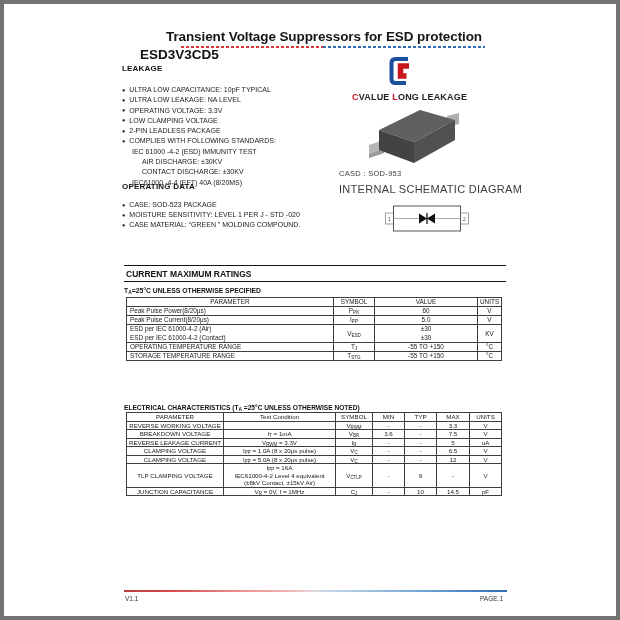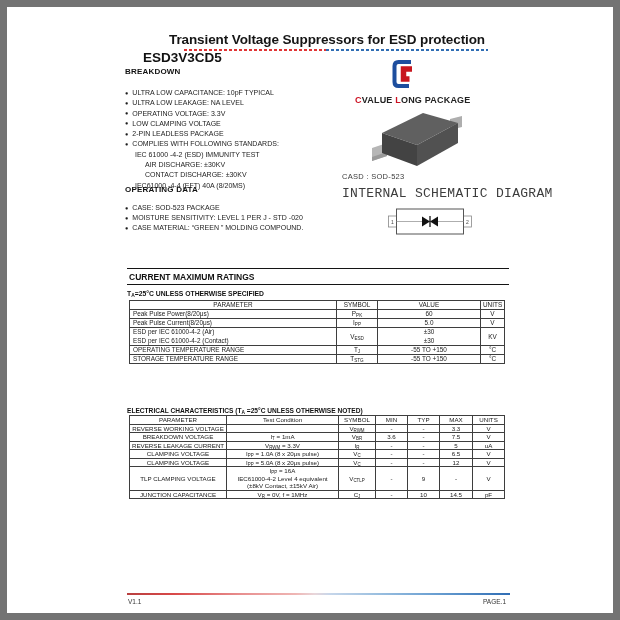--- a/index.html
+++ b/index.html
@@ -1,18 +1,18 @@
 <!DOCTYPE html>
 <html><head>
 <meta charset="utf-8">
 <style>
   * { margin:0; padding:0; box-sizing:border-box; }
   html,body { width:620px; height:620px; background:#fff; }
   body { font-family:"Liberation Sans", sans-serif; color:#1a1a1a; position:relative; overflow:hidden; }
-  .page { position:absolute; inset:0; border:7px solid #737373; background:#fff; }
+  .page { position:absolute; inset:0; border:4px solid #737373; background:#fff; }
 
   .doc-title { position:absolute; top:25px; left:150px; width:340px; text-align:center;
                font-size:13.5px; font-weight:600; color:#151515; letter-spacing:-0.1px; }
   .title-underline { position:absolute; top:42px; left:177px; width:304px; height:2px; display:flex; }
   .dash-red  { width:142px; height:2px;
                background:repeating-linear-gradient(to right,#e03434 0 3px,transparent 3px 5px); }
   .dash-blue { width:162px; height:2px;
                background:repeating-linear-gradient(to right,#2f6db4 0 3px,transparent 3px 5px); }
   .part-number { position:absolute; top:43px; left:136px; font-size:13.5px; font-weight:700; color:#111; }
 
@@ -26,21 +26,21 @@
   .bullet { font-size:5.5px; margin-right:4px; position:relative; top:-0.5px; }
   .ind1 { padding-left:10px; }
   .ind2 { padding-left:20px; }
 
   .logo { position:absolute; left:385px; top:52px; }
   .brand { position:absolute; left:348px; top:88px; font-size:9px; font-weight:700;
            letter-spacing:0.2px; color:#222; white-space:nowrap; }
   .brand .red { color:#cc1122; }
   .pkg-img { position:absolute; left:363px; top:101px; }
   .case-label { position:absolute; left:335px; top:165px; font-size:7.5px; color:#3c3c3c; letter-spacing:0.3px; }
-  .schem-label { position:absolute; left:335px; top:179px; font-size:13px; color:#3c3c3c; letter-spacing:0.3px;font-family:Liberation Mono, monospace; }
+  .schem-label { position:absolute; left:335px; top:179px; font-size:11px; color:#3c3c3c; letter-spacing:0.3px; }
   .schem { position:absolute; left:381px; top:201px; }
 
   .abs-bar { position:absolute; left:120px; top:261px; width:382px;
              border-top:1.8px solid #141414; border-bottom:1.2px solid #141414;
              font-size:8.5px; font-weight:700; padding:2.5px 0 2.5px 2px; color:#111; }
   .abs-cond { position:absolute; left:120px; top:283px; font-size:6.8px; font-weight:700; color:#111; }
 
   table { border-collapse:collapse; table-layout:fixed; }
   td { border:1px solid #3e3e3e; padding:0 2px; overflow:hidden; white-space:nowrap; }
   .abs-table { position:absolute; left:122px; top:293px; width:375px; font-size:6.4px; }
@@ -65,21 +65,21 @@
 <div class="page">
 
   <div class="doc-title">Transient Voltage Suppressors for ESD protection</div>
   <div class="title-underline">
     <span class="dash-red"></span>
     <span class="dash-blue"></span>
   </div>
   <div class="part-number">ESD3V3CD5</div>
 
   <section class="features">
-    <h3 class="sec-h">BREAKDOWN</h3>
+    <h3 class="sec-h">LEAKAGE</h3>
     <div class="li">
         <span class="bullet">●</span>
         <span>ULTRA LOW CAPACITANCE: 10pF TYPICAL</span>
       </div>
     <div class="li">
         <span class="bullet">●</span>
         <span>ULTRA LOW LEAKAGE: NA LEVEL</span>
       </div>
     <div class="li">
         <span class="bullet">●</span>
@@ -125,32 +125,32 @@
         <span class="bullet">●</span>
         <span>CASE MATERIAL: “GREEN ” MOLDING COMPOUND.</span>
       </div>
   </section>
 
   <svg class="logo" width="23" height="30" viewBox="0 0 23 30">
     <path d="M19 3 H6.5 Q2.5 3 2.5 7 V23 Q2.5 27 6.5 27 H17" fill="none" stroke="#1d4e9e" stroke-width="4"></path>
     <path d="M20 10 H11.5 V20 H17.5" fill="none" stroke="#c8161e" stroke-width="5.5"></path>
   </svg>
   <div class="brand">
-    <span class="red">C</span><span>VALUE </span><span class="red">L</span><span>ONG PACKAGE</span>
+    <span class="red">C</span><span>VALUE </span><span class="red">L</span><span>ONG LEAKAGE</span>
   </div>
 
   <svg class="pkg-img" width="98" height="64" viewBox="0 0 98 64">
     <polygon points="2,40 17,35 17,48 2,53" fill="#b6b6b6"></polygon>
     <polygon points="2,49 17,44 17,48 2,53" fill="#9a9a9a"></polygon>
     <polygon points="80,11 92,8 92,19 80,22" fill="#aeaeae"></polygon>
     <polygon points="12,25 53,5 88,15 47,37" fill="#606060"></polygon>
     <polygon points="12,25 47,37 47,58 12,45" fill="#434343"></polygon>
     <polygon points="47,37 88,15 88,35 47,58" fill="#515151"></polygon>
   </svg>
-  <div class="case-label">CASD : SOD-523</div>
+  <div class="case-label">CASD : SOD-953</div>
   <div class="schem-label">INTERNAL SCHEMATIC DIAGRAM</div>
 
   <svg class="schem" width="84" height="27" viewBox="0 0 84 27">
     <rect x="0.5" y="8" width="8" height="11" fill="#fff" stroke="#888" stroke-width="0.8"></rect>
     <rect x="75.5" y="8" width="8" height="11" fill="#fff" stroke="#888" stroke-width="0.8"></rect>
     <rect x="8.5" y="1" width="67" height="25" fill="#fff" stroke="#555" stroke-width="1"></rect>
     <line x1="8.5" y1="13.5" x2="75.5" y2="13.5" stroke="#999" stroke-width="0.8"></line>
     <polygon points="34,8.5 34,18.5 42,13.5" fill="#111"></polygon>
     <polygon points="50,8.5 50,18.5 42,13.5" fill="#111"></polygon>
     <line x1="42" y1="8" x2="42" y2="19" stroke="#111" stroke-width="1.3"></line>

